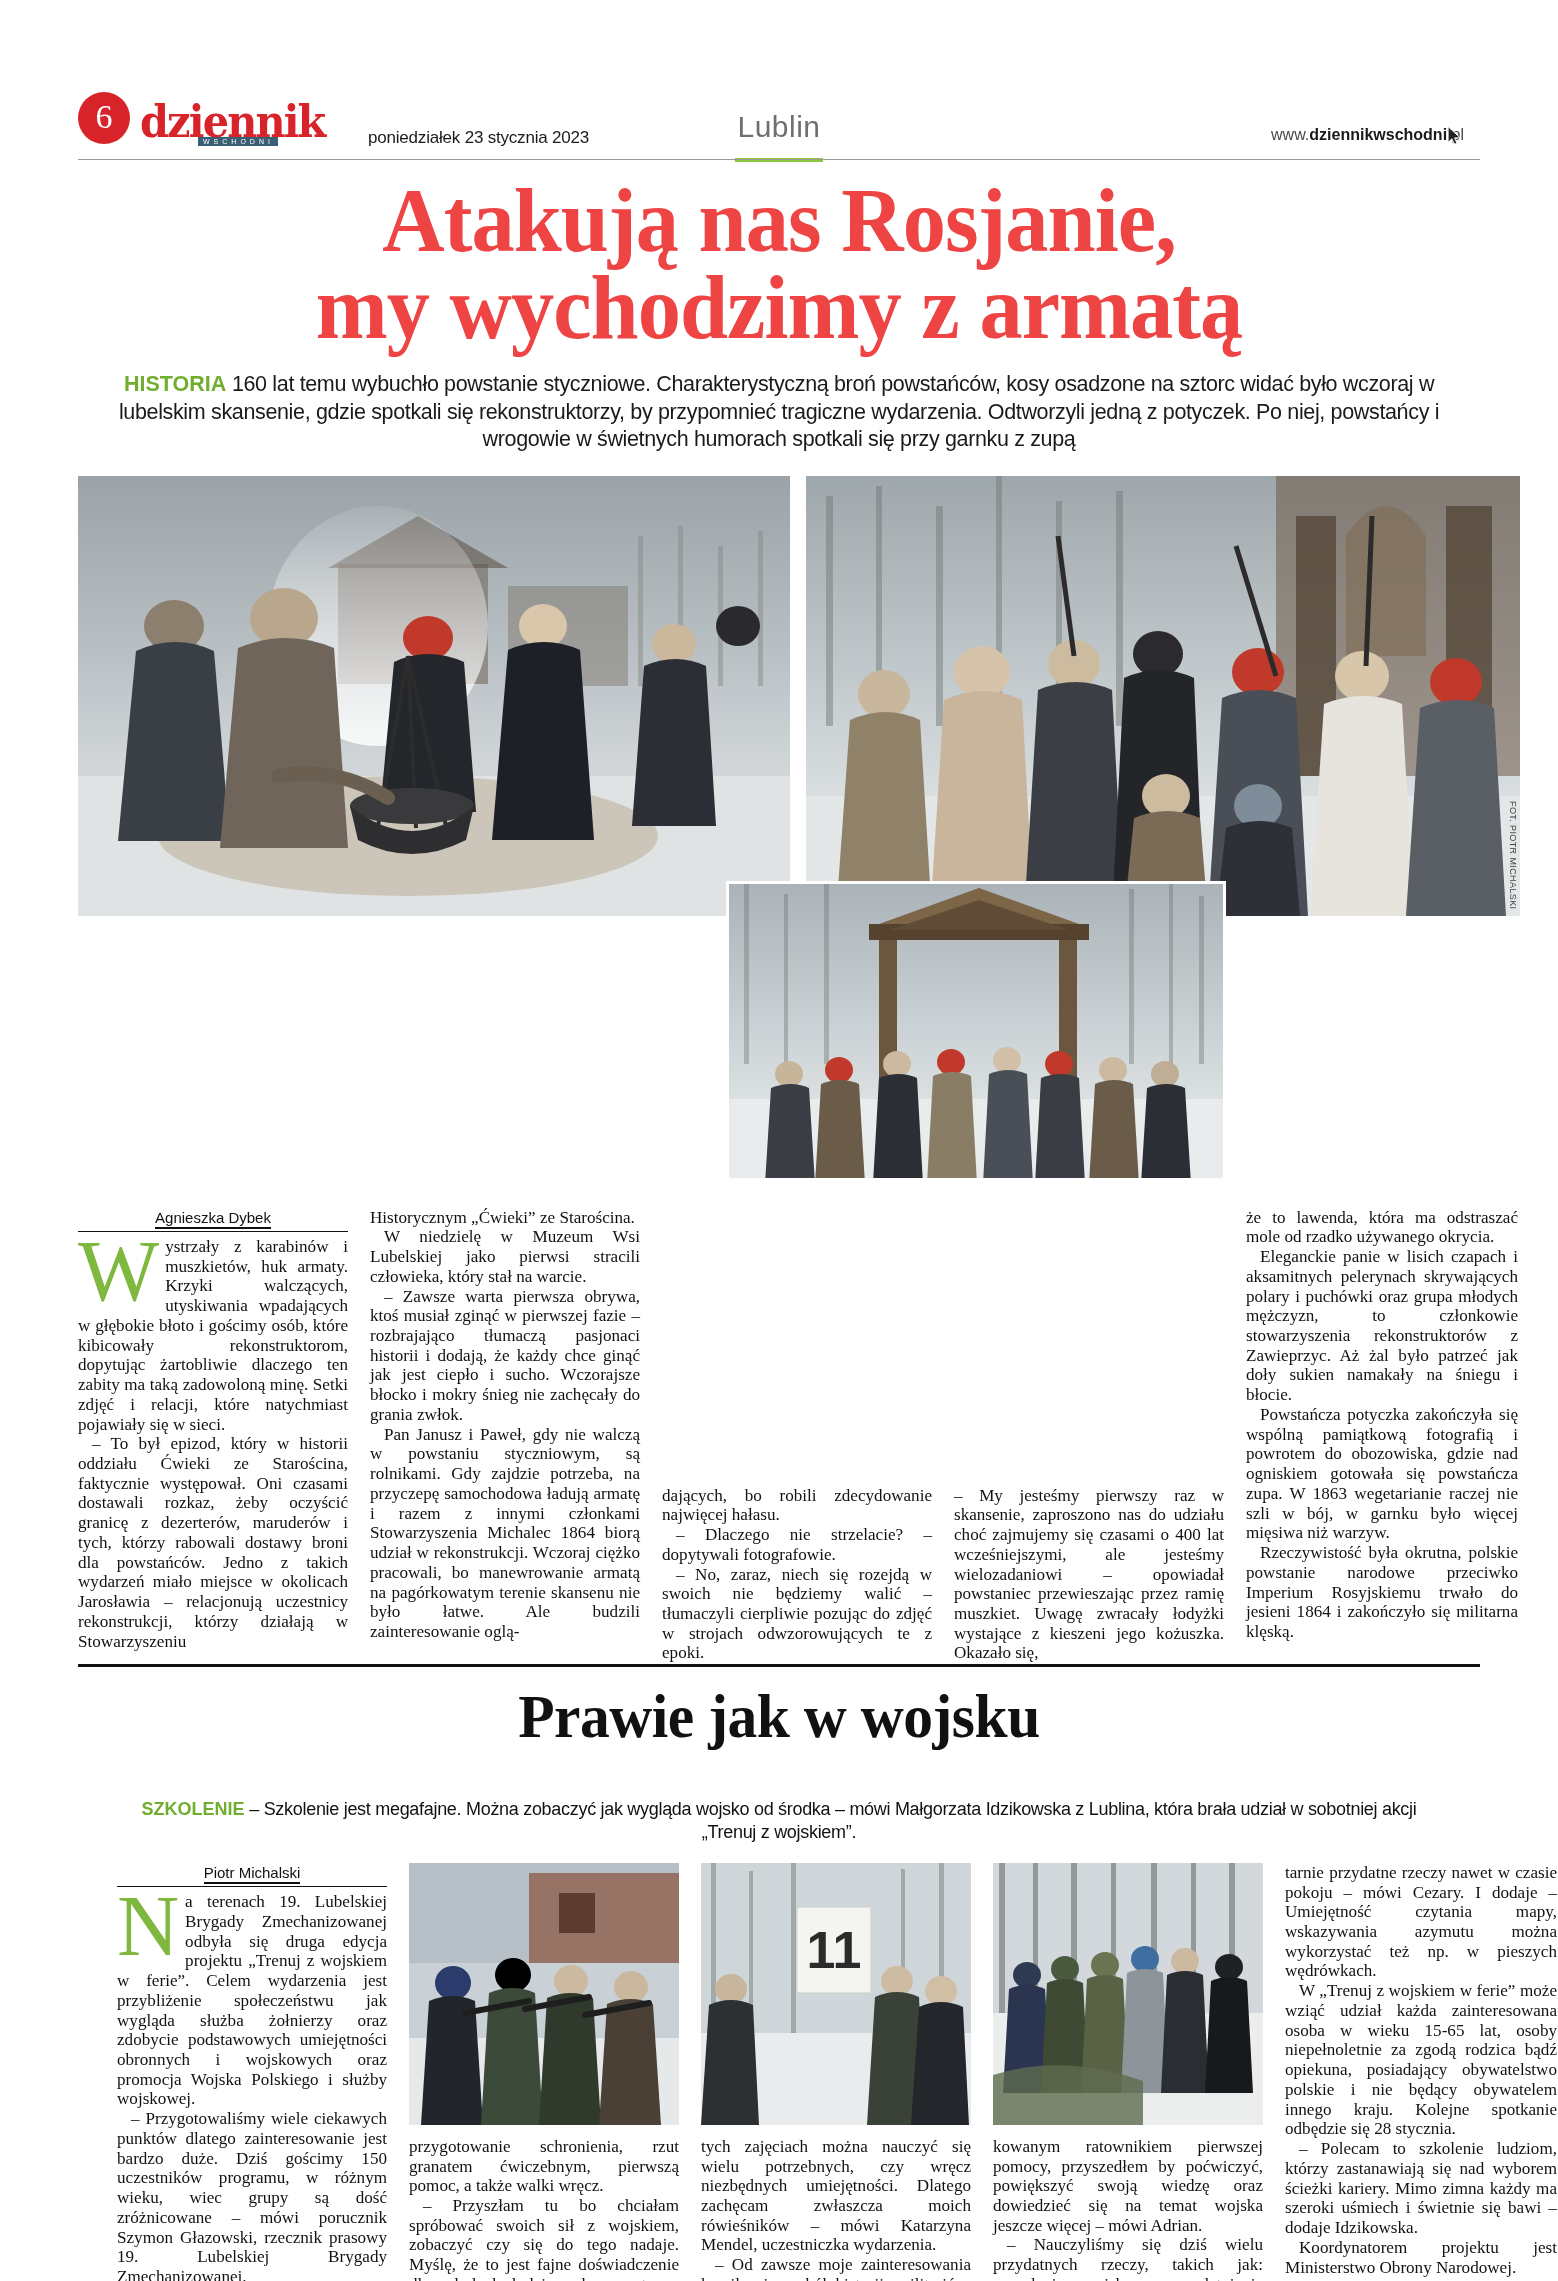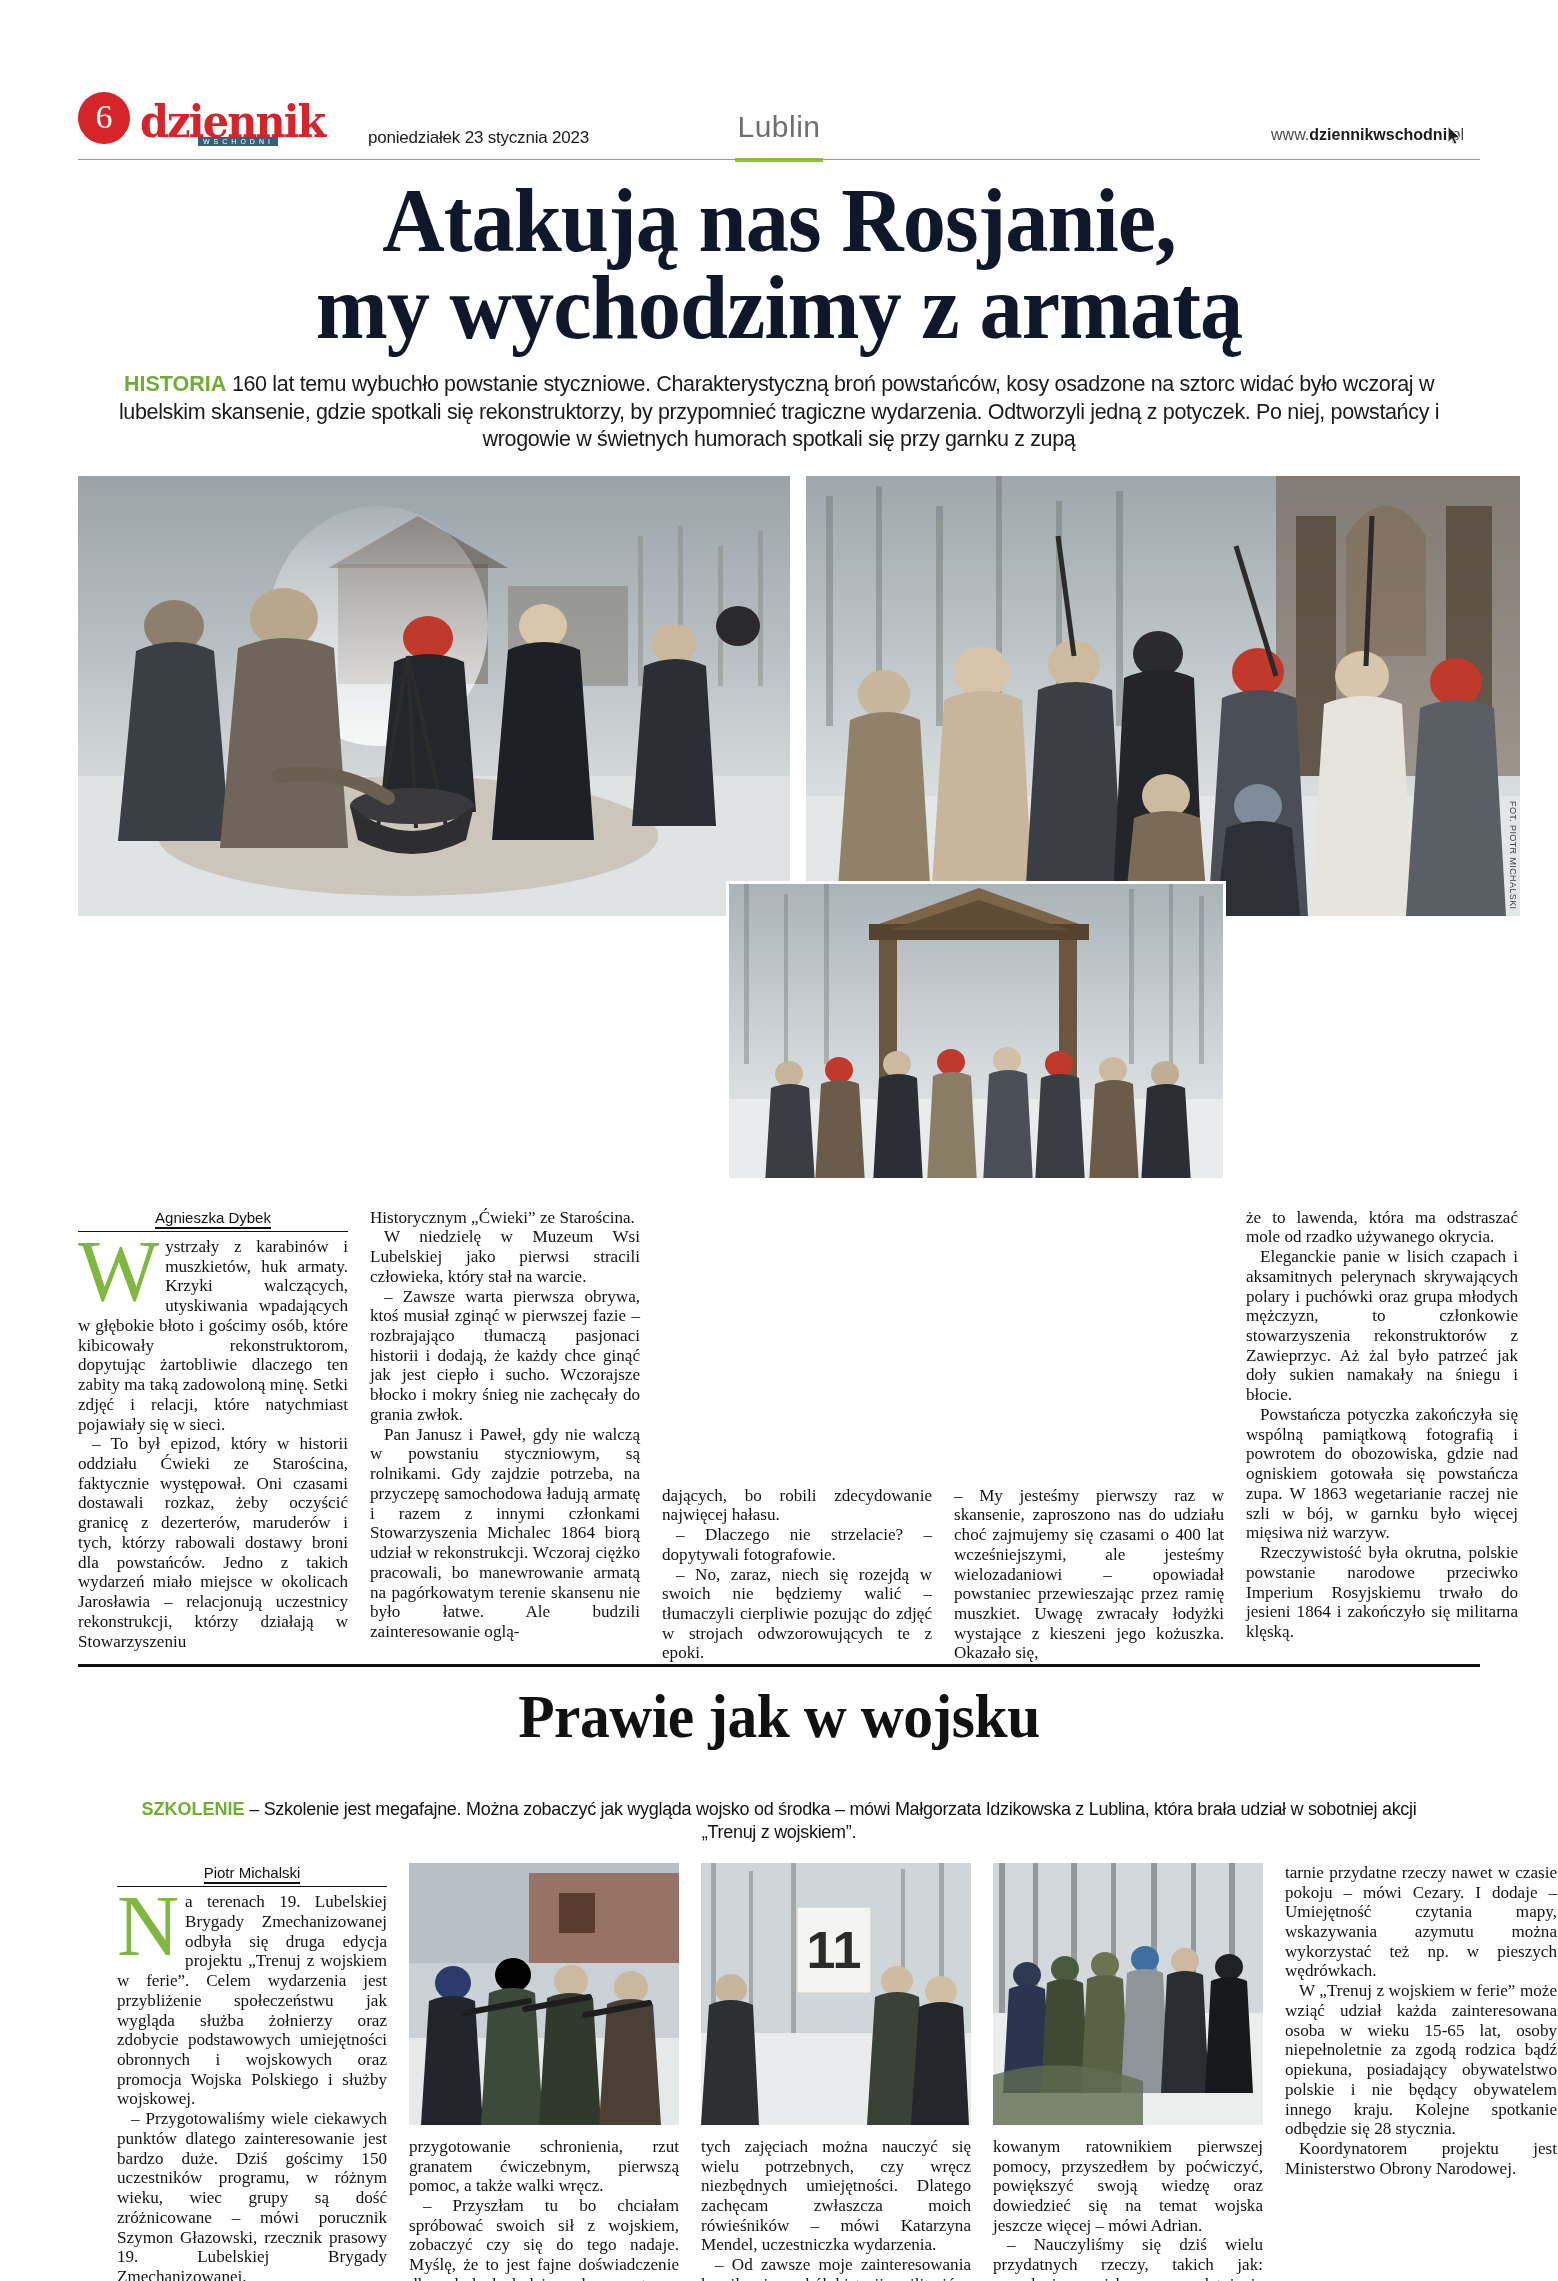--- a/index.html
+++ b/index.html
@@ -72,21 +72,21 @@
     position:absolute; left:50%; transform:translateX(-50%); bottom:-12px;
     width:88px; height:4px; background:#8cc63f;
   }
 
   
   .a1 { margin:0 78px; }
   .headline {
     font-family:"Liberation Serif", serif;
     font-weight:bold;
     text-align:center;
-    color:#0f172a;
+    color:#ef4444;
     line-height:0.92;
     margin-top:30px;
     letter-spacing:-1px;
   }
   .headline .l1 { display:block; font-size:90px; transform:scaleX(0.96); }
   .headline .l2 { display:block; font-size:90px; transform:scaleX(0.96); margin-top:4px; }
 
   .lead {
     font-family:"Liberation Sans", sans-serif;
     font-size:21.5px;
@@ -546,20 +546,21 @@
       </div>
 
       <div class="col" style="left:876px; top:274px; width:270px; position:absolute;">
         <p class="noind">kowanym ratownikiem pierwszej pomocy, przyszedłem by poćwiczyć, powiększyć swoją wiedzę oraz dowiedzieć się na temat wojska jeszcze więcej – mówi Adrian.</p>
         <p>– Nauczyliśmy się dziś wielu przydatnych rzeczy, takich jak: rozpalanie ogniska czy uzdatnianie wody pitnej. To są elemen-</p>
       </div>
 
       <div class="col" style="left:1168px; top:0; width:272px; position:absolute;">
         <p class="noind">tarnie przydatne rzeczy nawet w czasie pokoju – mówi Cezary. I dodaje – Umiejętność czytania mapy, wskazywania azymutu można wykorzystać też np. w pieszych wędrówkach.</p>
         <p>W „Trenuj z wojskiem w ferie” może wziąć udział każda zainteresowana osoba w wieku 15-65 lat, osoby niepełnoletnie za zgodą rodzica bądź opiekuna, posiadający obywatelstwo polskie i nie będący obywatelem innego kraju. Kolejne spotkanie odbędzie się 28 stycznia.</p>
+        <p>– Polecam to szkolenie ludziom, którzy zastanawiają się nad wyborem ścieżki kariery. Mimo zimna każdy ma szeroki uśmiech i świetnie się bawi – dodaje Idzikowska.</p>
         <p>Koordynatorem projektu jest Ministerstwo Obrony Narodowej.</p>
 
       </div>
 
     </div>
   </div>
 
 </div>
 
 </body></html>

